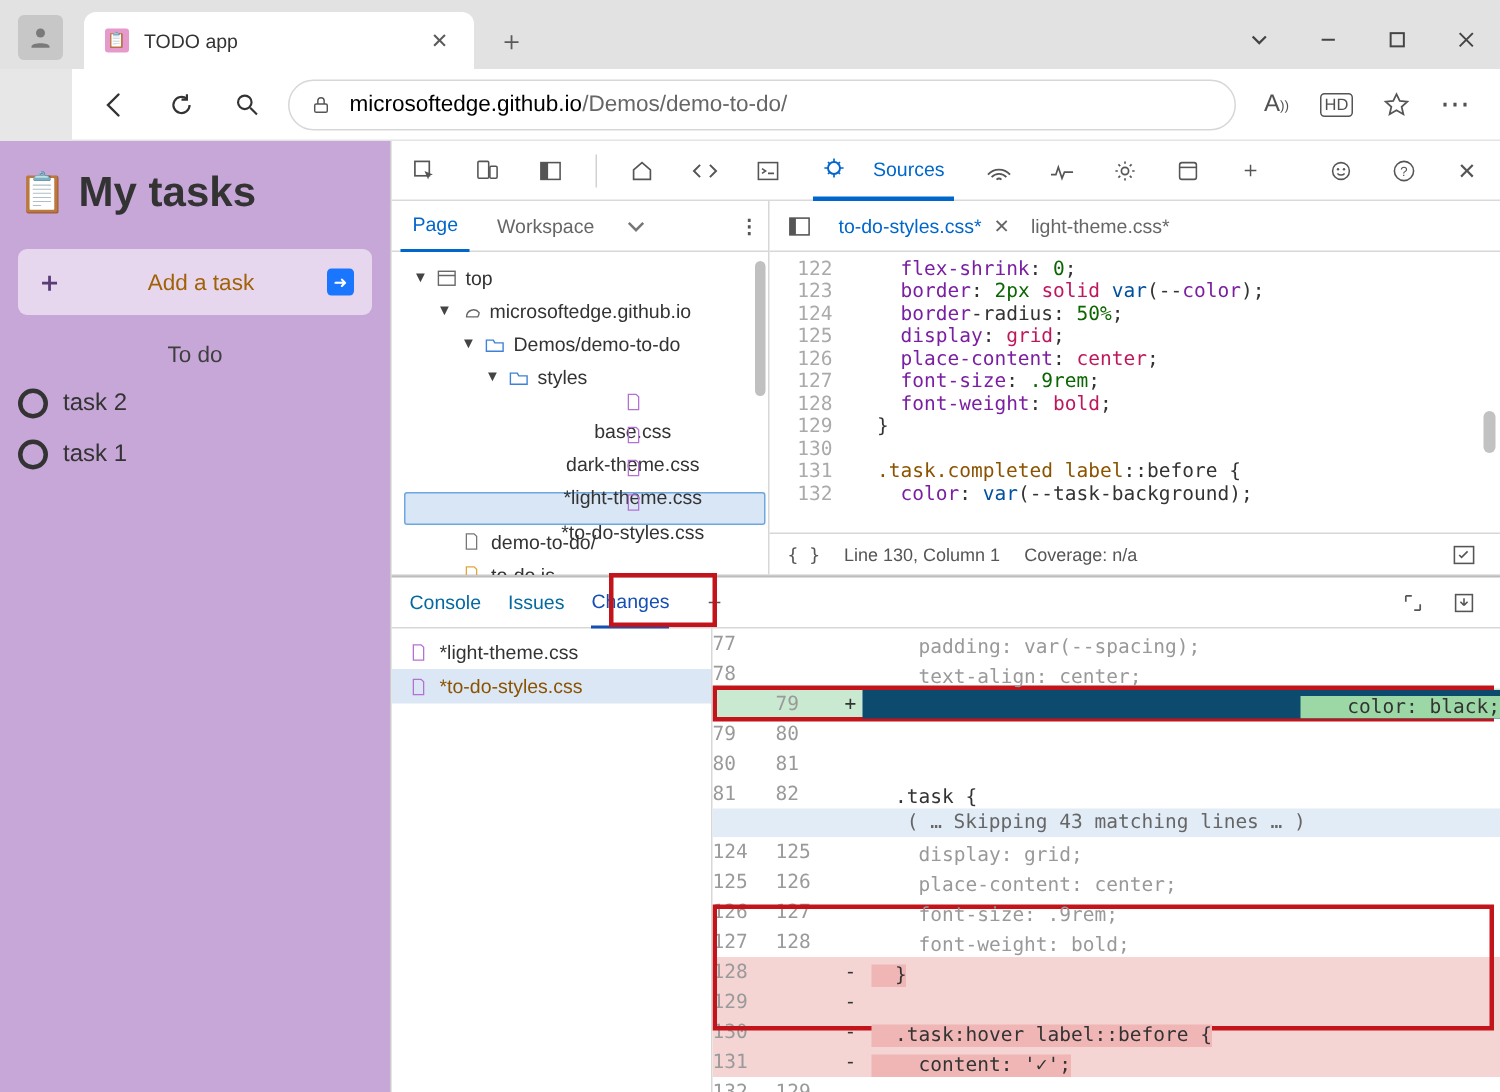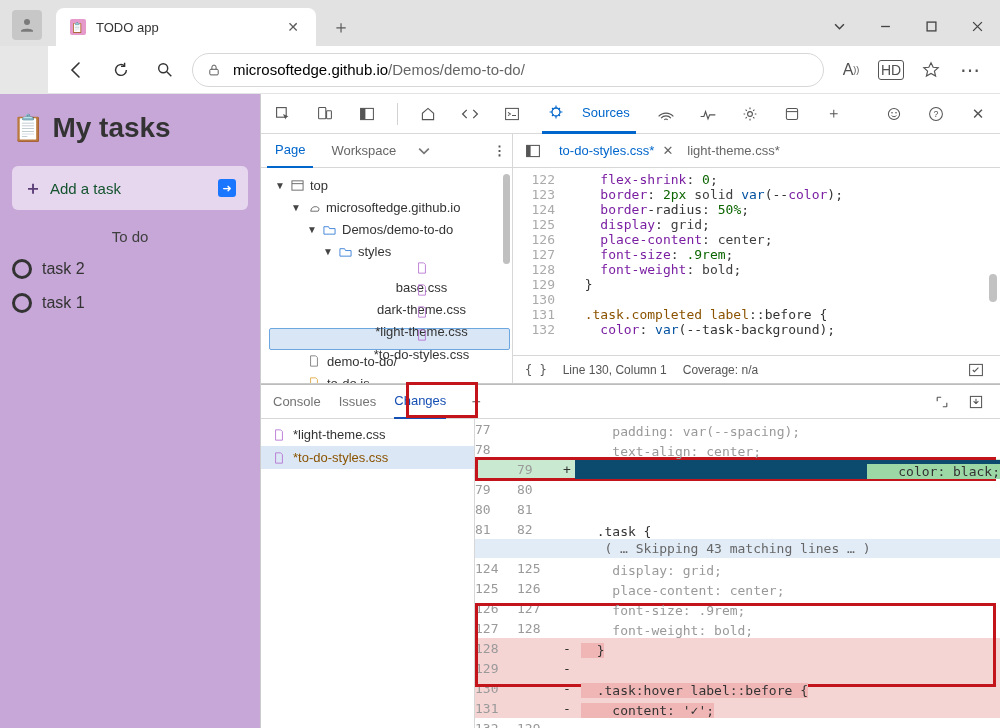--- a/index.html
+++ b/index.html
@@ -27,21 +27,21 @@
 
 
 .main { display:flex; height: calc(100% - 94px); }
 
 
 .page { width:260px; background:#c7a7d8; padding:18px 12px; }
 .page h1{ font-size:28px; font-weight:800; display:flex; align-items:center; gap:8px; margin-bottom:22px;}
 .page h1 .clip{font-size:26px;}
 .addrow{ display:flex; align-items:center; background:#e6d7ef; border-radius:6px; padding:10px 12px; margin-bottom:18px;}
 .addrow .plus{color:#5a3c76; font-weight:900; font-size:18px; margin-right:8px;}
-.addrow .addtxt{flex:1; color:#14532d; font-size:15px;}
+.addrow .addtxt{flex:1; color:#a16207; font-size:15px;text-align:center;}
 .addrow .go{ width:18px; height:18px; background:#1a76ff; border-radius:3px; display:flex;align-items:center;justify-content:center;color:#fff;font-size:11px;}
 .section-title{ text-align:center; font-size:15px; color:#3f3f3f; margin:10px 0 14px;}
 .taskrow{ display:flex; align-items:center; gap:10px; margin:14px 0; font-size:16px;}
 .taskrow .circle{width:20px;height:20px;border:3px solid #333;border-radius:50%;}
 
 
 .devtools{ flex:1; display:flex; flex-direction:column; background:#fff; border-left:1px solid #ccc;}
 
 
 .dtbar{ height:40px; display:flex; align-items:center; padding:0 10px; gap:18px; border-bottom:1px solid #d9d9d9;}
@@ -69,29 +69,29 @@
 
 .editor{ flex:1; display:flex; flex-direction:column;}
 .edtabs{ height:34px; display:flex; align-items:center; border-bottom:1px solid #d7d7d7; padding:0 8px; gap:14px;}
 .edtabs .file{ display:flex; align-items:center; gap:6px; color:#666; }
 .edtabs .file.active{ color:#0066cc; }
 .edtabs .fclose{ font-size:13px; color:#666; margin-left:2px;}
 .code{ flex:1; font-family: Consolas, monospace; font-size:13px; overflow:hidden; position:relative; padding-top:4px;}
 .code .ln{ display:flex; }
 .code .gutter{ width:56px; text-align:right; padding-right:14px; color:#aaa;}
 .code .src{ white-space:pre;}
-.kw{color:#0050a0;} .num{color:#0b6500;} .prop{color:#7a1fa2;} .sel{color:#8b5300;} .fn{color:#404040;}
+.kw{color:#0050a0;} .num{color:#0b6500;} .prop{color:#7a1fa2;} .sel{color:#8b5300;} .fn{color:#be185d;}
 .code .vscroll{ position:absolute; right:3px; top:106px; width:8px; height:28px; background:#c2c2c2; border-radius:4px;}
 .statusbar{ height:28px; border-top:1px solid #d7d7d7; display:flex; align-items:center; padding:0 12px; gap:16px; color:#555; font-size:12px;}
 .statusbar .bracc{font-family:monospace;}
 
 
 .drawer{ flex:1; display:flex; flex-direction:column; border-top:1px solid #bcbcbc;}
 .drtabs{ height:34px; display:flex; align-items:center; padding:0 12px; gap:18px; border-bottom:1px solid #d7d7d7; position:relative;}
-.drtabs .dt{ color:#737373; height:34px; display:flex; align-items:center;}
+.drtabs .dt{ color:#0369a1; height:34px; display:flex; align-items:center;}
 .drtabs .dt.active{ color:#164fb3; border-bottom:2px solid #164fb3;}
 .drtabs .box-highlight{position:absolute; border:3px solid #c4141b; pointer-events:none;}
 .drcontent{ flex:1; display:flex;}
 .changedfiles{ width:214px; border-right:1px solid #d7d7d7; padding:4px 0;}
 .changedfiles .cf{ display:flex; align-items:center; gap:8px; padding:4px 12px; font-size:13px;}
 .changedfiles .cf.sel{ background:#dbe7f4;}
 .diff{ flex:1; font-family: Consolas, monospace; font-size:13px; overflow:hidden; position:relative;}
 .diff .row{ display:flex; height:20px; align-items:center;}
 .diff .g1,.diff .g2{ width:42px; padding-right:8px; color:#9a9a9a;}
 .diff .sign{ width:16px; text-align:center; }
@@ -169,21 +169,21 @@
         <svg width="14" height="14" viewBox="0 0 20 20">
           <rect x="4" y="9" width="12" height="8" rx="1.5" stroke="#555" fill="none" stroke-width="1.4"></rect>
           <path d="M7 9V6a3 3 0 016 0v3" stroke="#555" fill="none" stroke-width="1.4"></path>
         </svg>
       </span>
     <span class="urltext"><span class="host">microsoftedge.github.io</span><span>/Demos/demo-to-do/</span></span>
   </div>
   <div class="rightctrls">
     <div class="tbtn">A<sup style="font-size:9px">))</sup></div>
     <div class="tbtn">
-        <span style="border:1.4px solid #555;border-radius:3px;font-size:14px;padding:1px 2px;">HD</span>
+        <span style="border:1.4px solid #555;border-radius:3px;font-size:11px;padding:1px 2px;">HD</span>
       </div>
     <div class="tbtn">
         <svg width="18" height="18" viewBox="0 0 20 20">
           <path d="M10 2l2.4 5 5.6.5-4.2 3.8 1.3 5.5L10 13.9 4.9 16.8l1.3-5.5L2 7.5l5.6-.5z" stroke="#555" fill="none" stroke-width="1.3"></path>
         </svg>
       </div>
     <div class="tbtn" style="font-size:20px;letter-spacing:2px;">⋯</div>
   </div>
 </div>
 

